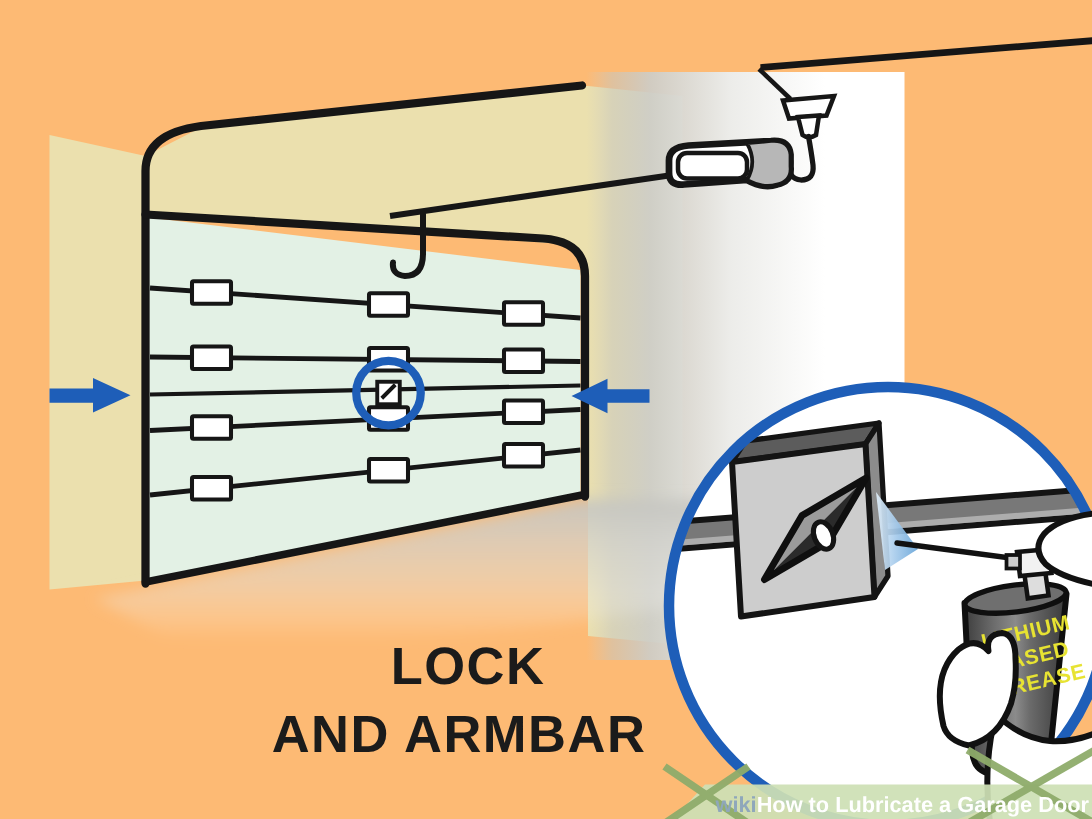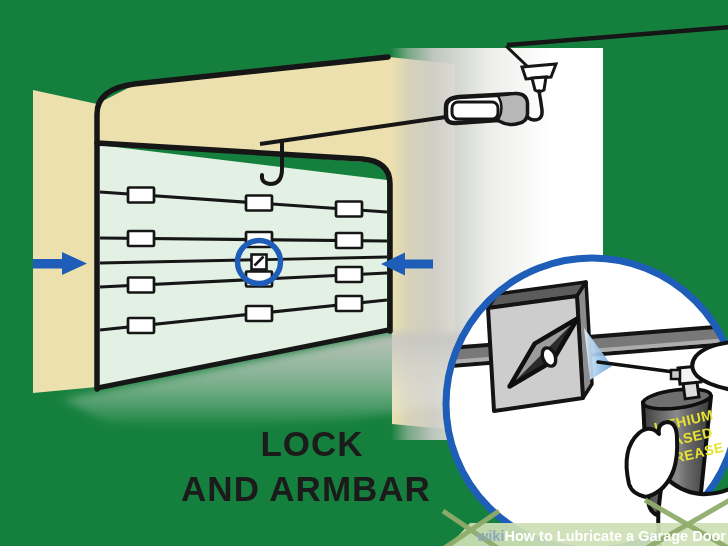--- a/index.html
+++ b/index.html
@@ -1,16 +1,16 @@
 <!DOCTYPE html>
 <html><head>
 <meta charset="utf-8">
 <style>
   html,body{margin:0;padding:0;background:#ffffff;}
-  .stage{width:728px;height:546px;position:relative;overflow:hidden;background:#15803d;}
+  .stage{width:728px;height:546px;position:relative;overflow:hidden;background:#fdba74;}
   svg{display:block;}
   text{font-family:"Liberation Sans","DejaVu Sans",sans-serif;}
   .caption-text{font-weight:bold;fill:#1b1b1b;font-size:35px;letter-spacing:1px;}
   .can-label{font-weight:bold;fill:#E7E332;font-size:14px;letter-spacing:.5px;}
   .wm-text{font-weight:bold;font-size:14.5px;}
 </style>
 </head>
 <body>
 
 <div class="stage">

